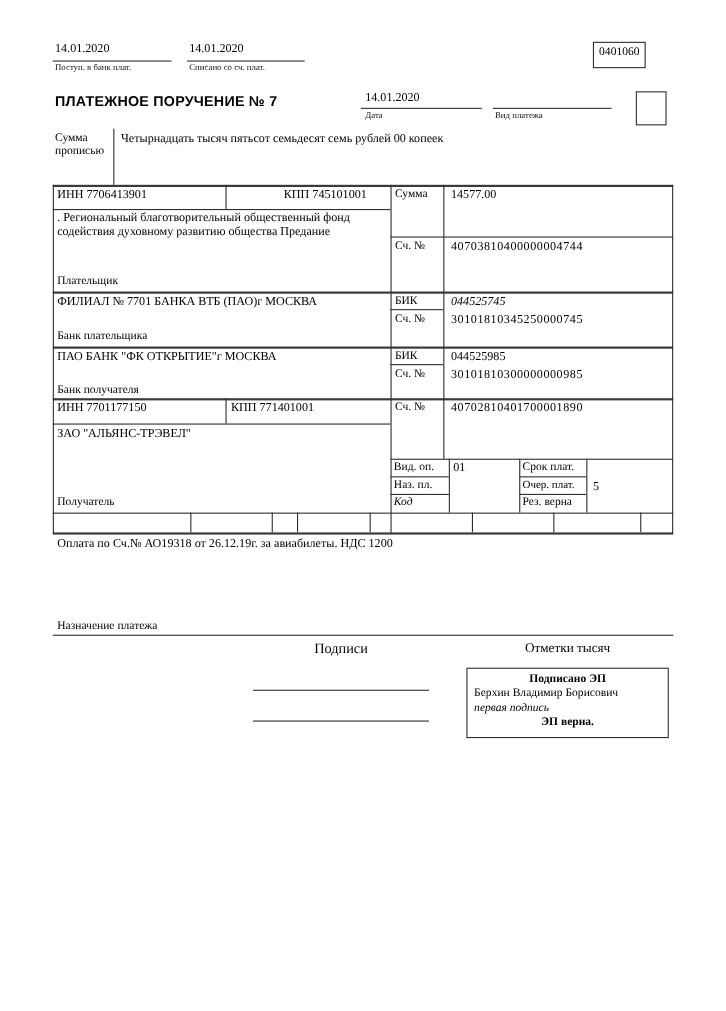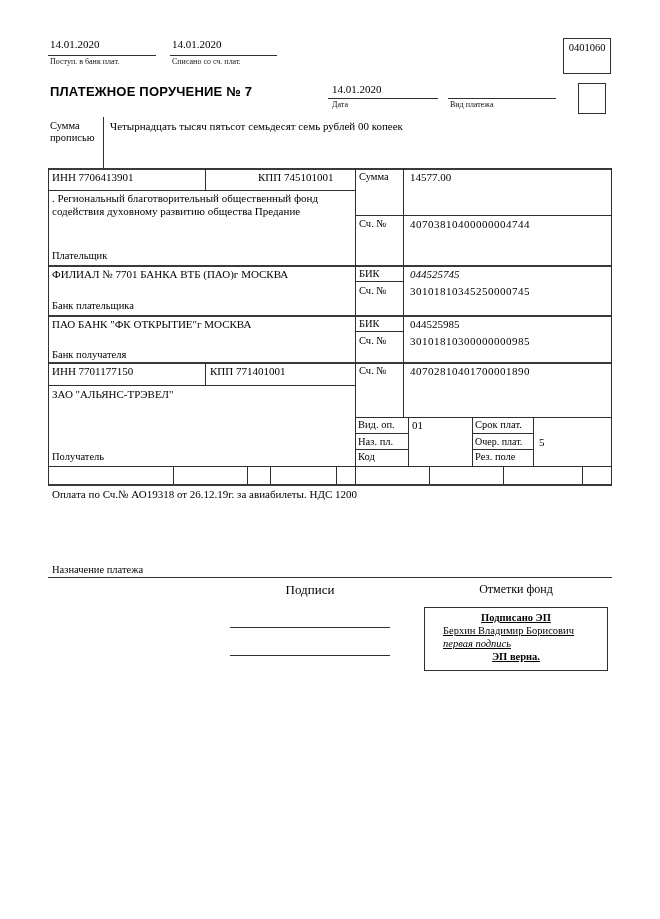--- a/index.html
+++ b/index.html
@@ -14,38 +14,38 @@
   .vl{position:absolute;width:1px;background:#2e2e2e;}
   .box{position:absolute;border:1px solid #2e2e2e;box-sizing:border-box;}
   .title{position:absolute;font-family:"Liberation Sans","DejaVu Sans",sans-serif;
          font-weight:bold;font-size:13px;white-space:nowrap;letter-spacing:.2px;}
   .center{text-align:center;}
   .blue{color:#2222bb;}
   .bluebox{position:absolute;border:1.5px solid #2222bb;box-sizing:border-box;
            font-size:10.5px;line-height:1.24;padding:3px 5px;}
   .bluebox div{min-height:13px;}
   .stampbox{position:absolute;border:1px solid #2e2e2e;box-sizing:border-box;
-            font-size:10.5px;line-height:1.25;padding:3px 18px;text-decoration:underline;}
+            font-size:10.5px;line-height:1.25;padding:3px 6px;}
   .b{font-weight:bold;}
   .i{font-style:italic;}
 </style>
 </head>
 <body>
 
 <div class="page">
 
   <div class="t" style="left:50px;top:38px;">14.01.2020</div>
   <div class="hl" style="left:48px;top:55px;width:108px;"></div>
   <div class="sm" style="left:50px;top:58px;">Поступ. в банк плат.</div>
 
   <div class="t" style="left:172px;top:38px;">14.01.2020</div>
   <div class="hl" style="left:170px;top:55px;width:107px;"></div>
   <div class="sm" style="left:172px;top:58px;">Списано со сч. плат.</div>
 
-  <div class="box center" style="left:563px;top:38px;width:48px;height:36px;font-size:10.5px;line-height:18px;">0401060</div>
+  <div class="box center" style="left:539px;top:38px;width:48px;height:24px;font-size:10.5px;line-height:18px;">0401060</div>
 
   <div class="title" style="left:50px;top:84px;">ПЛАТЕЖНОЕ ПОРУЧЕНИЕ № 7</div>
   <div class="t" style="left:332px;top:83px;">14.01.2020</div>
   <div class="hl" style="left:328px;top:98px;width:110px;"></div>
   <div class="sm" style="left:332px;top:101px;">Дата</div>
   <div class="hl" style="left:448px;top:98px;width:108px;"></div>
   <div class="sm" style="left:450px;top:101px;">Вид платежа</div>
   <div class="box" style="left:578px;top:83px;width:28px;height:31px;"></div>
 
   <div class="lbl wrap" style="left:50px;top:120px;width:52px;white-space:normal;">Сумма прописью</div>
@@ -116,33 +116,33 @@
   <div class="t" style="left:410px;top:365px;letter-spacing:.5px;">40702810401700001890</div>
   <div class="t" style="left:52px;top:388px;">ЗАО "АЛЬЯНС-ТРЭВЕЛ"</div>
   <div class="lbl" style="left:52px;top:451px;">Получатель</div>
 
   <div class="lbl" style="left:358px;top:419px;">Вид. оп.</div>
   <div class="t" style="left:412px;top:419px;">01</div>
   <div class="lbl" style="left:475px;top:419px;">Срок плат.</div>
   <div class="lbl" style="left:358px;top:436px;">Наз. пл.</div>
   <div class="lbl" style="left:475px;top:436px;font-size:10px;">Очер. плат.</div>
   <div class="t" style="left:539px;top:436px;">5</div>
-  <div class="lbl" style="left:358px;top:451px;">Код</div>
-  <div class="lbl" style="left:475px;top:451px;">Рез. поле</div>
+  <div class="lbl" style="left:358px;top:451px;font-style:italic;">Код</div>
+  <div class="lbl" style="left:475px;top:451px;">Рез. верна</div>
 
   <div class="t" style="left:52px;top:488px;">Оплата по Сч.№ АО19318 от 26.12.19г. за авиабилеты. НДС 1200</div>
   <div class="lbl" style="left:52px;top:564px;">Назначение платежа</div>
   <div class="hl" style="left:48px;top:577px;width:564px;"></div>
 
 
   <div class="t center" style="left:230px;top:582px;width:160px;font-size:13px;">Подписи</div>
   <div class="hl" style="left:230px;top:627px;width:160px;"></div>
   <div class="hl" style="left:230px;top:655px;width:160px;"></div>
 
-  <div class="t center" style="left:420px;top:582px;width:192px;font-size:12px;">Отметки фонд</div>
+  <div class="t center" style="left:420px;top:582px;width:192px;font-size:12px;">Отметки тысяч</div>
   <div class="stampbox" style="left:424px;top:607px;width:184px;height:64px;">
     <div class="b center">Подписано ЭП</div>
     <div>Берхин Владимир Борисович</div>
     <div class="i">первая подпись</div>
     <div class="b center">ЭП верна.</div>
   </div>
 
 </div>
 
 </body></html>

